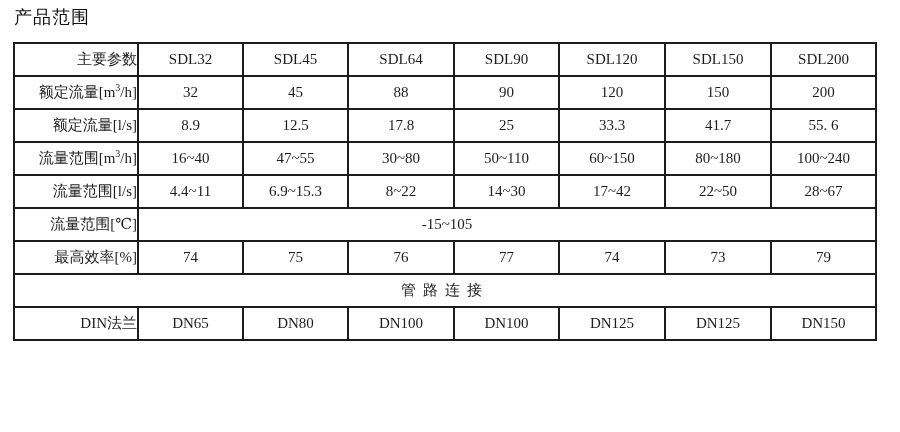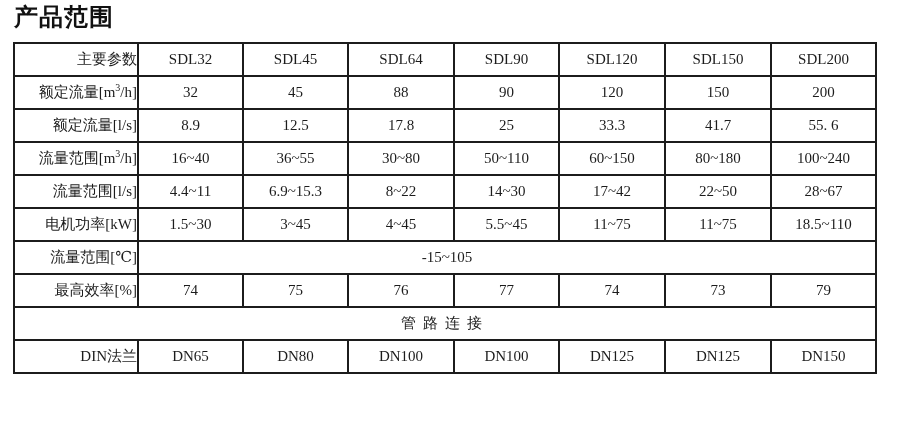--- a/index.html
+++ b/index.html
@@ -9,22 +9,22 @@
   }
   body {
     width: 900px;
     height: 432px;
     font-family: "Liberation Serif", "DejaVu Serif", serif;
     color: #1c1c1c;
     overflow: hidden;
   }
   .page-title {
     font-family: "Liberation Sans", "DejaVu Sans", sans-serif;
-    font-weight: bold;
-    font-size: 24px;
+    font-weight: normal;
+    font-size: 18px;
     line-height: 22px;
     margin: 6px 0 0 14px;
     letter-spacing: 1px;
     color: #111111;
   }
   table.spec-table {
     border-collapse: collapse;
     table-layout: fixed;
     width: 862px;
     margin: 14px 0 0 13px;
@@ -102,50 +102,40 @@
       <td>17.8</td>
       <td>25</td>
       <td>33.3</td>
       <td>41.7</td>
       <td>55. 6</td>
     </tr>
 
     <tr>
       <td class="label-cell"><span>流量范围[m</span><sup>3</sup><span>/h]</span></td>
       <td>16~40</td>
-      <td>36~55</td>
+      <td>47~55</td>
       <td>30~80</td>
       <td>50~110</td>
       <td>60~150</td>
       <td>80~180</td>
       <td>100~240</td>
     </tr>
 
     <tr>
       <td class="label-cell">流量范围[l/s]</td>
       <td>4.4~11</td>
       <td>6.9~15.3</td>
       <td>8~22</td>
       <td>14~30</td>
       <td>17~42</td>
       <td>22~50</td>
       <td>28~67</td>
     </tr>
 
 
-    <tr>
-      <td class="label-cell">电机功率[kW]</td>
-      <td>1.5~30</td>
-      <td>3~45</td>
-      <td>4~45</td>
-      <td>5.5~45</td>
-      <td>11~75</td>
-      <td>11~75</td>
-      <td>18.5~110</td>
-    </tr>
 
     <tr>
       <td class="label-cell">流量范围[℃]</td>
       <td class="temp-merged" colspan="7">-15~105</td>
     </tr>
 
     <tr>
       <td class="label-cell">最高效率[%]</td>
       <td>74</td>
       <td>75</td>

